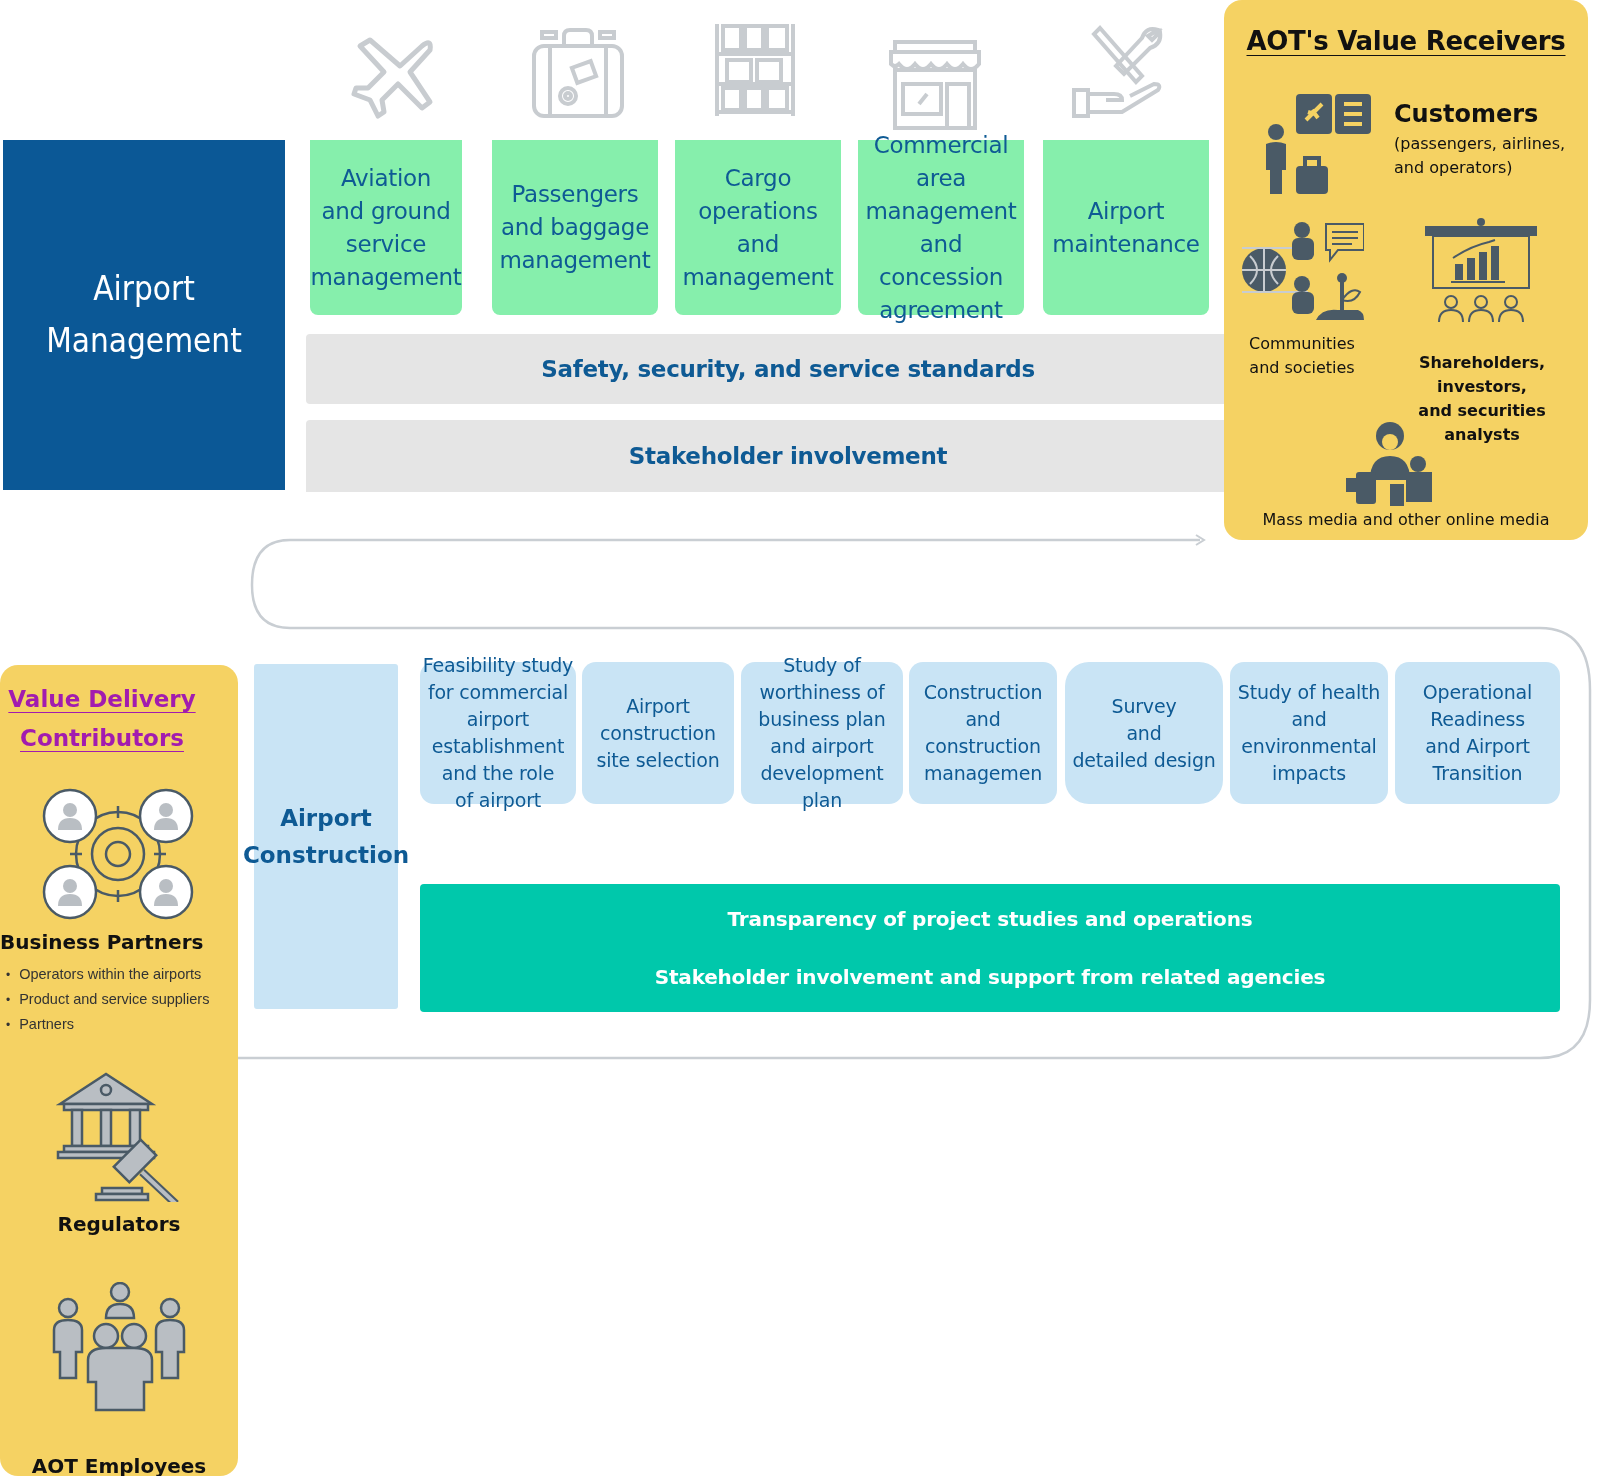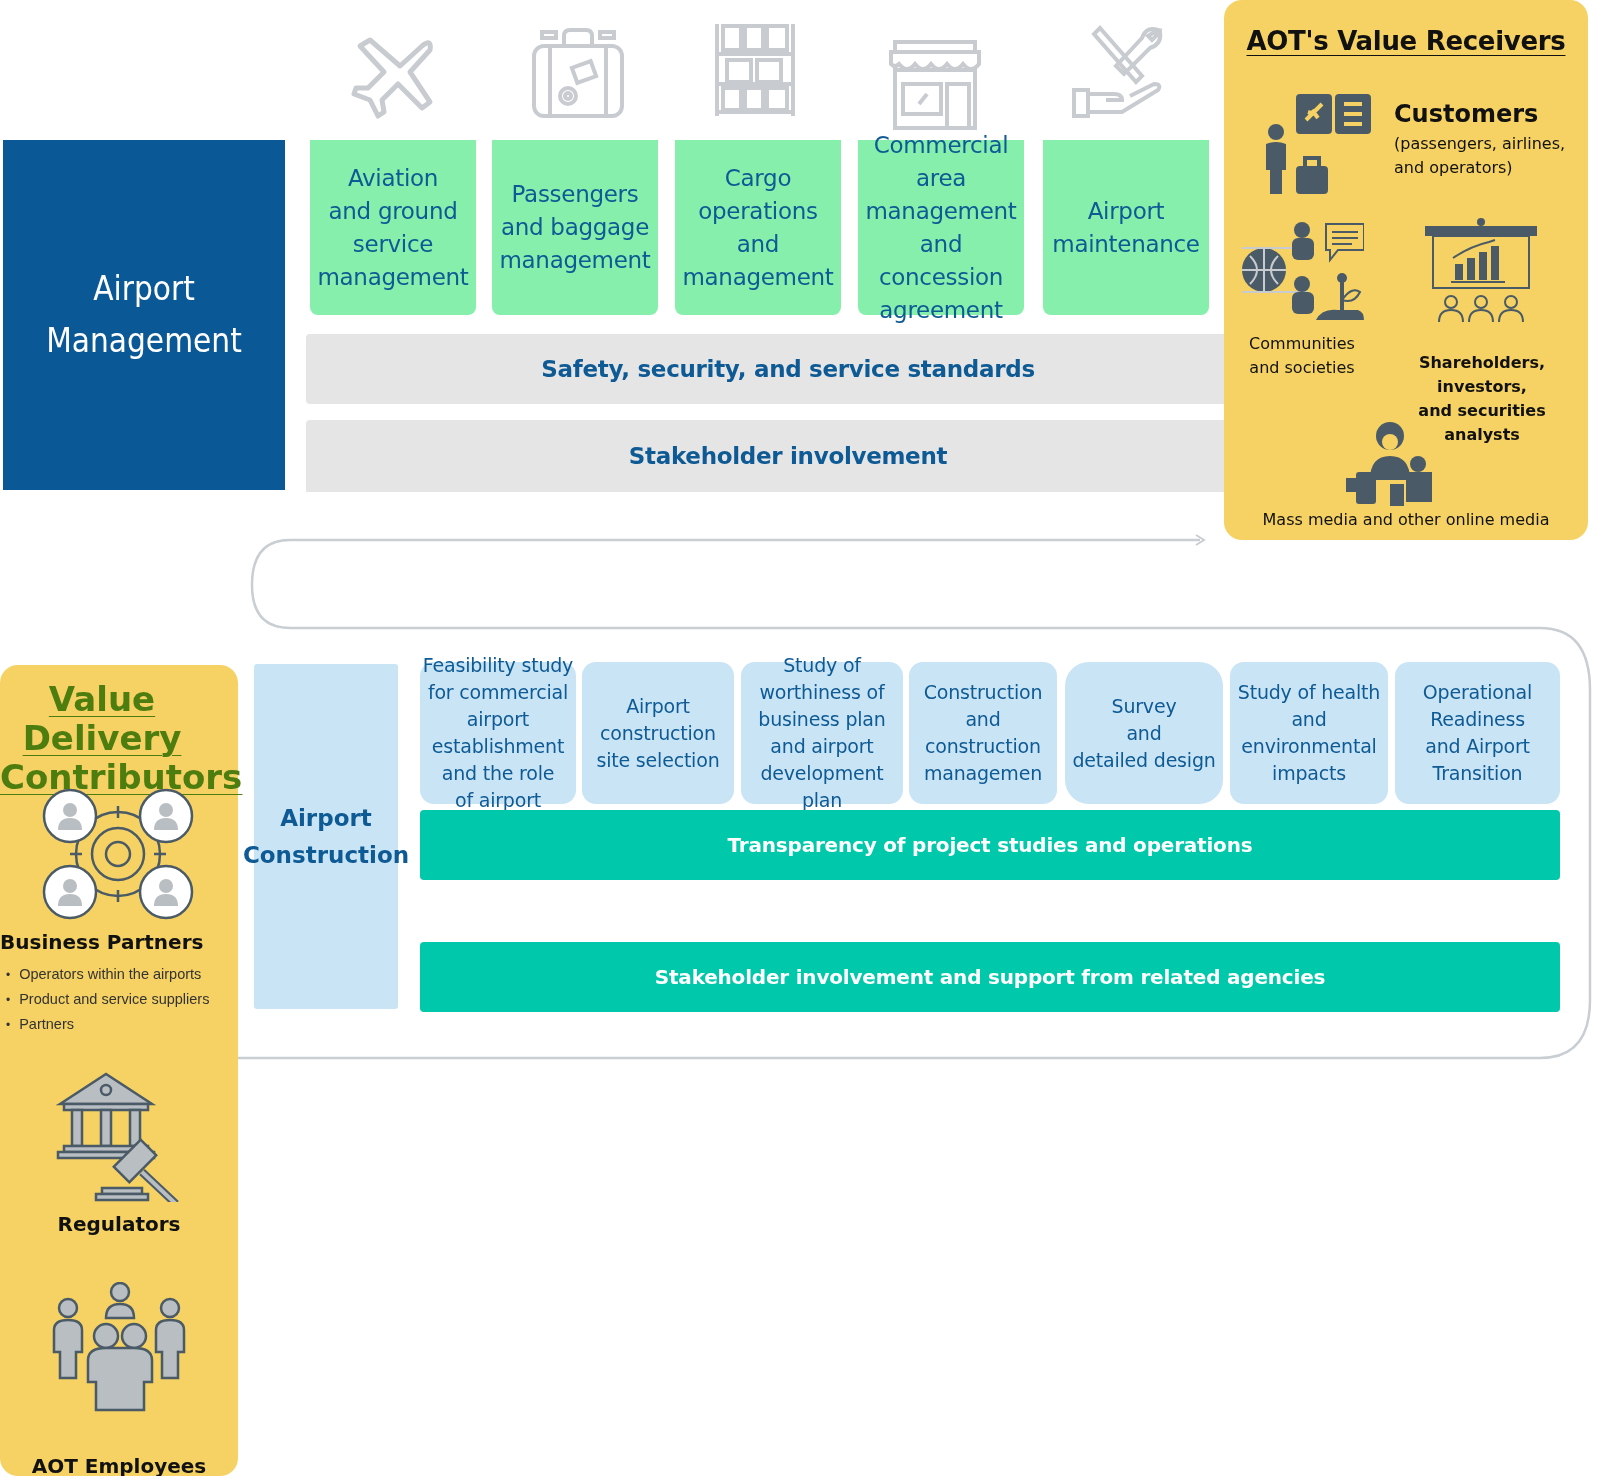--- a/index.html
+++ b/index.html
@@ -44,21 +44,21 @@
     color: #0e5a94; font-size: 23px; font-weight: bold; line-height: 37px; white-space: pre-line; }
   .step { top: 662px; height: 142px; background: #c9e4f5; border-radius: 14px;
     display: flex; align-items: center; justify-content: center; text-align: center;
     color: #0e5a94; font-size: 19px; line-height: 27px; padding: 0 2px; }
   .step span { white-space: pre-line; letter-spacing: -0.2px; }
   .green { left: 420px; width: 1140px; height: 70px; background: #00c8ab; border-radius: 4px;
     display: flex; align-items: center; justify-content: center; color: #fff; font-size: 20px; font-weight: bold; letter-spacing: -0.2px; }
 
   
   .contrib { left: 0; top: 665px; width: 238px; height: 811px; background: #f5d263; border-radius: 18px; }
-  .contrib-title { left: 0; top: 680px; width: 204px; text-align: center; font-size: 34px; font-weight: bold; color: #4d7c0f; line-height: 39px; }
+  .contrib-title { left: 0; top: 680px; width: 204px; text-align: center; font-size: 23px; font-weight: bold; color: #a21caf; line-height: 39px; }
   .contrib-title span { text-decoration: underline; text-decoration-thickness: 1px; text-underline-offset: 5px; display: inline-block; }
   .bp-title { left: 0; top: 930px; width: 238px; text-align: left; font-size: 20px; font-weight: bold; color: #111; }
   .bp-list { left: 6px; top: 962px; font-family: "Liberation Sans", sans-serif; font-size: 14.5px; color: #333; line-height: 24px; list-style: none; }
   .bp-list li::before { content: "•"; margin-right: 9px; font-size: 12px; }
   .c-label { left: 0; width: 238px; text-align: center; font-size: 20px; font-weight: bold; color: #111; }
 </style>
 </head>
 <body>
 
 <svg class="abs conn" viewBox="0 0 1600 1476">
@@ -120,21 +120,21 @@
 </div>
 <div class="abs top-icon" style="left:1070px;top:20px;">
   <svg viewBox="0 0 100 100" fill="none" stroke="#c8ccd0" stroke-width="4">
       <path d="M30 8 L72 56 L66 62 L24 14 Z"></path>
       <path d="M88 10 Q76 6 72 18 L46 46 L54 54 L80 28 Q92 24 90 12 L82 20 L78 16 Z"></path>
       <rect x="4" y="70" width="14" height="26"></rect>
       <path d="M18 74 H44 Q52 74 52 80 H36 M18 92 H52 L88 70 Q92 64 84 64 L60 76"></path>
     </svg>
 </div>
 
-<div class="abs svc-card" style="left:310px;width:166px;">
+<div class="abs svc-card" style="left:310px;width:152px;">
     <span>Aviation
 and ground
 service
 management</span>
   </div>
 <div class="abs svc-card" style="left:492px;width:166px;">
     <span>Passengers
 and baggage
 management</span>
   </div>
@@ -284,21 +284,21 @@
 environmental
 impacts</span>
   </div>
 <div class="abs step" style="left:1395px;width:165px;">
     <span>Operational
 Readiness
 and Airport
 Transition</span>
   </div>
 
-<div class="abs green" style="top:810px;">
+<div class="abs green" style="top:884px;">
     <span>Transparency of project studies and operations</span>
   </div>
 <div class="abs green" style="top:942px;">
     <span>Stakeholder involvement and support from related agencies</span>
   </div>
 
 <div class="abs contrib"></div>
 <div class="abs contrib-title">
   <span>Value Delivery</span><br>
   <span>Contributors</span>

